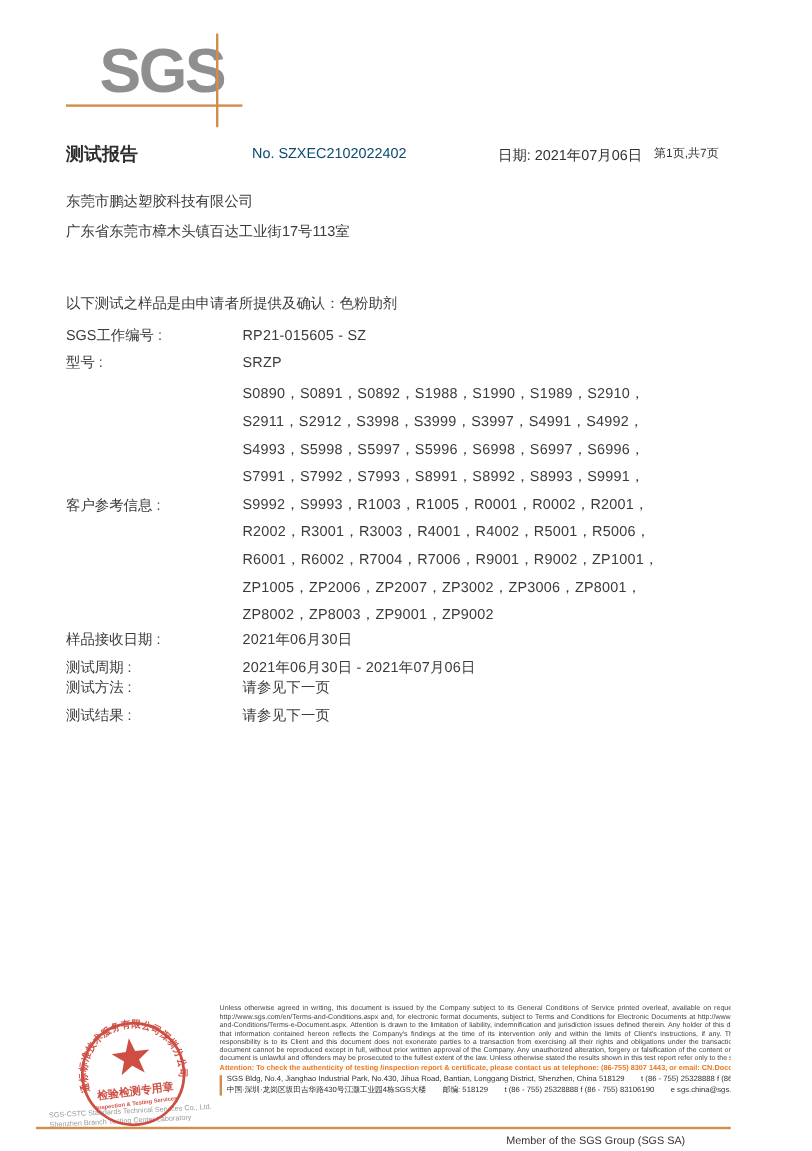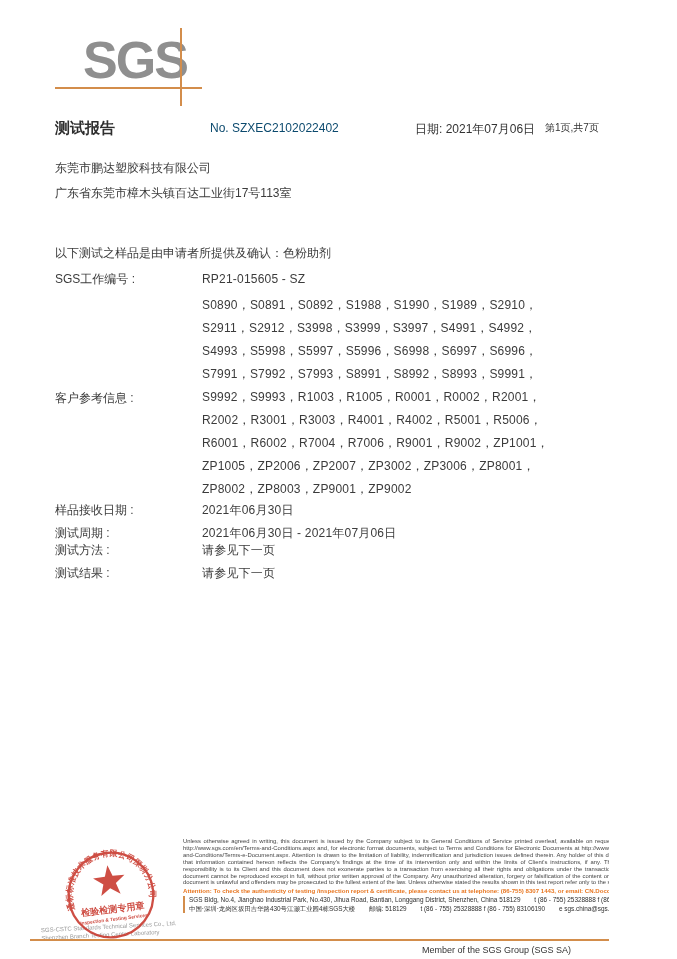--- a/index.html
+++ b/index.html
@@ -75,20 +75,24 @@
 
     <div class="intro">以下测试之样品是由申请者所提供及确认：色粉助剂</div>
 
     <div class="fields">
 
       <div class="frow">
         <div class="flabel">SGS工作编号 :</div>
         <div class="fvalue">RP21-015605 - SZ</div>
       </div>
 
+      <div class="frow">
+        <div class="flabel">型号 :</div>
+        <div class="fvalue">SRZP</div>
+      </div>
 
       <div class="frow">
         <div class="flabel">客户参考信息 :</div>
         <div class="fvalue">
           <div class="ref-line">S0890，S0891，S0892，S1988，S1990，S1989，S2910，</div>
           <div class="ref-line">S2911，S2912，S3998，S3999，S3997，S4991，S4992，</div>
           <div class="ref-line">S4993，S5998，S5997，S5996，S6998，S6997，S6996，</div>
           <div class="ref-line">S7991，S7992，S7993，S8991，S8992，S8993，S9991，</div>
           <div class="ref-line">S9992，S9993，R1003，R1005，R0001，R0002，R2001，</div>
           <div class="ref-line">R2002，R3001，R3003，R4001，R4002，R5001，R5006，</div>

